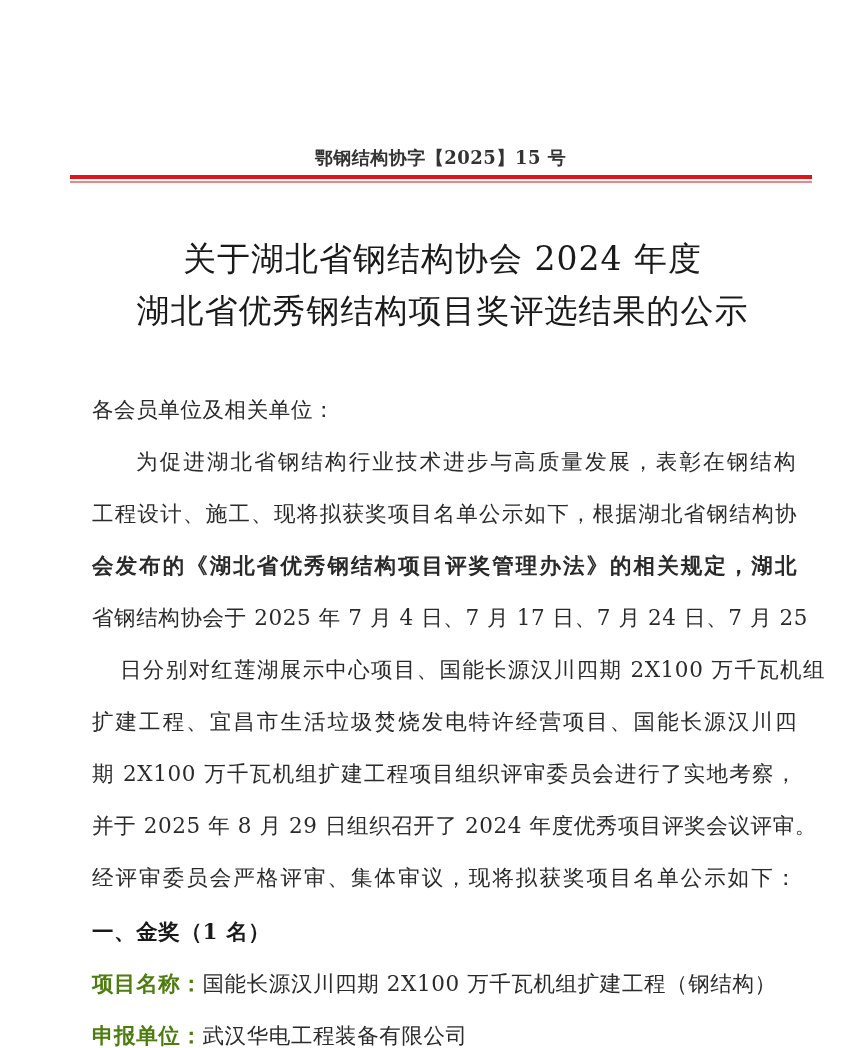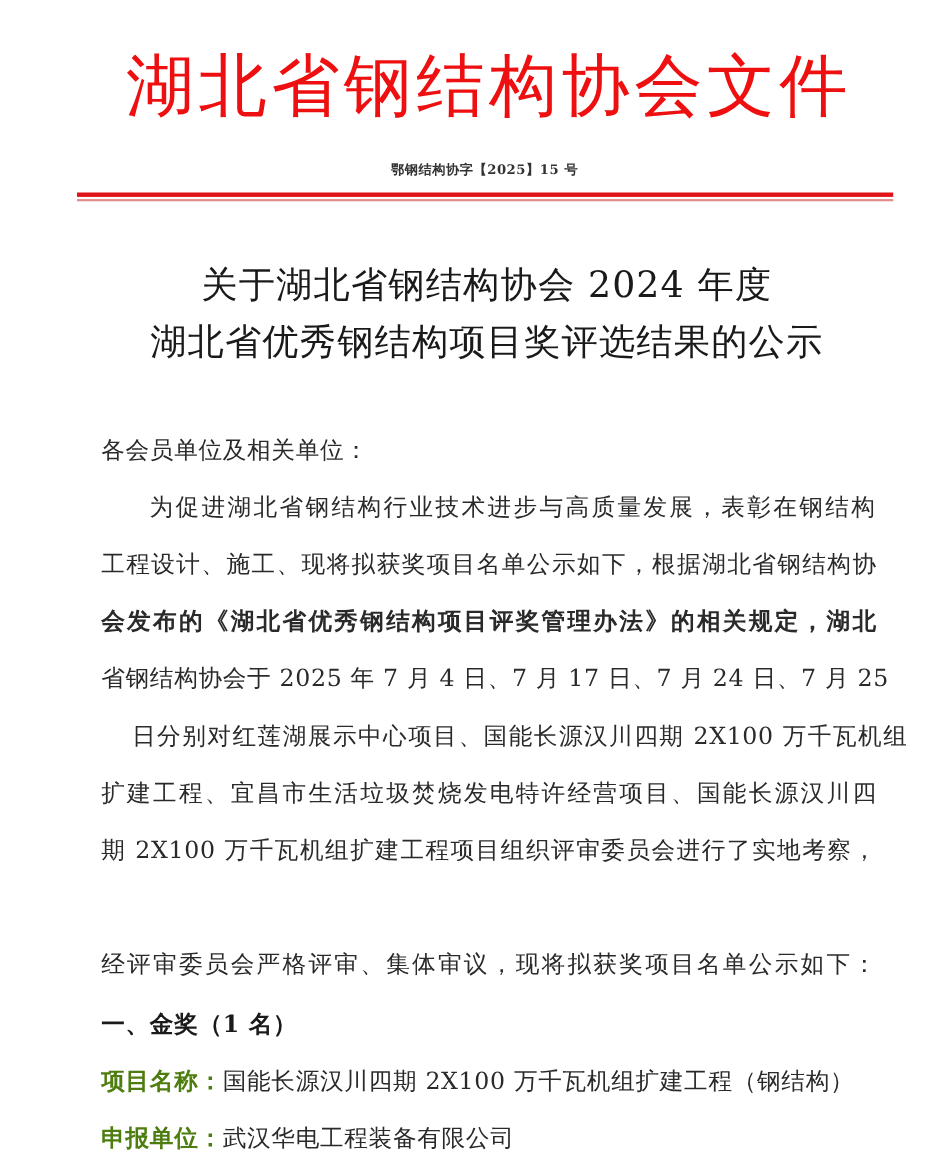--- a/index.html
+++ b/index.html
@@ -36,21 +36,21 @@
     padding-left: 24px;
     box-sizing: border-box;
     white-space: nowrap;
   }
   .doc-number {
     position: absolute;
     left: 0;
     top: 146px;
     width: 865px;
     text-align: center;
-    font-size: 12px;
+    font-size: 18px;
     font-weight: bold;
     color: #333333;
     letter-spacing: 0.5px;
     padding-left: 16px;
     box-sizing: border-box;
   }
   .rule-thick {
     position: absolute;
     left: 70px;
     top: 175px;
@@ -97,39 +97,39 @@
     text-align-last: justify;
   }
   .bold { font-weight: bold; color: #1a1a1a; }
   .label { font-weight: bold; font-family: Liberation Mono, monospace; color: #4d7c0f; }
 </style>
 </head>
 <body>
 
 <div class="page">
 
-  <div class="masthead">湖北省钢结构协会文件</div>
 
   <div class="doc-number">鄂钢结构协字【2025】15 号</div>
 
   <div class="rule-thick"></div>
   <div class="rule-thin"></div>
 
   <div class="notice-title title-line-1">关于湖北省钢结构协会 2024 年度</div>
   <div class="notice-title title-line-2">湖北省优秀钢结构项目奖评选结果的公示</div>
 
   <div class="body-line" style="top:395px;">各会员单位及相关单位：</div>
 
   <div class="body-line indent justify-line" style="top:447px;">为促进湖北省钢结构行业技术进步与高质量发展，表彰在钢结构</div>
   <div class="body-line justify-line" style="top:499px;">工程设计、施工、现将拟获奖项目名单公示如下，根据湖北省钢结构协</div>
   <div class="body-line justify-line" style="top:551px;font-weight:bold;">会发布的《湖北省优秀钢结构项目评奖管理办法》的相关规定，湖北</div>
   <div class="body-line justify-line" style="top:603px;">省钢结构协会于 2025 年 7 月 4 日、7 月 17 日、7 月 24 日、7 月 25</div>
   <div class="body-line justify-line" style="top:655px;margin-left:28px;">日分别对红莲湖展示中心项目、国能长源汉川四期 2X100 万千瓦机组</div>
   <div class="body-line justify-line" style="top:707px;">扩建工程、宜昌市生活垃圾焚烧发电特许经营项目、国能长源汉川四</div>
   <div class="body-line justify-line" style="top:759px;">期 2X100 万千瓦机组扩建工程项目组织评审委员会进行了实地考察，</div>
+  <div class="body-line justify-line" style="top:811px;">并于 2025 年 8 月 29 日组织召开了 2024 年度优秀项目评奖会议评审。</div>
   <div class="body-line justify-line" style="top:863px;">经评审委员会严格评审、集体审议，现将拟获奖项目名单公示如下：</div>
 
   <div class="body-line bold" style="top:917px;">一、金奖（1 名）</div>
 
   <div class="body-line" style="top:969px;">
     <span class="label">项目名称：</span><span>国能长源汉川四期 2X100 万千瓦机组扩建工程（钢结构）</span>
   </div>
 
   <div class="body-line" style="top:1021px;">
     <span class="label">申报单位：</span><span>武汉华电工程装备有限公司</span>

